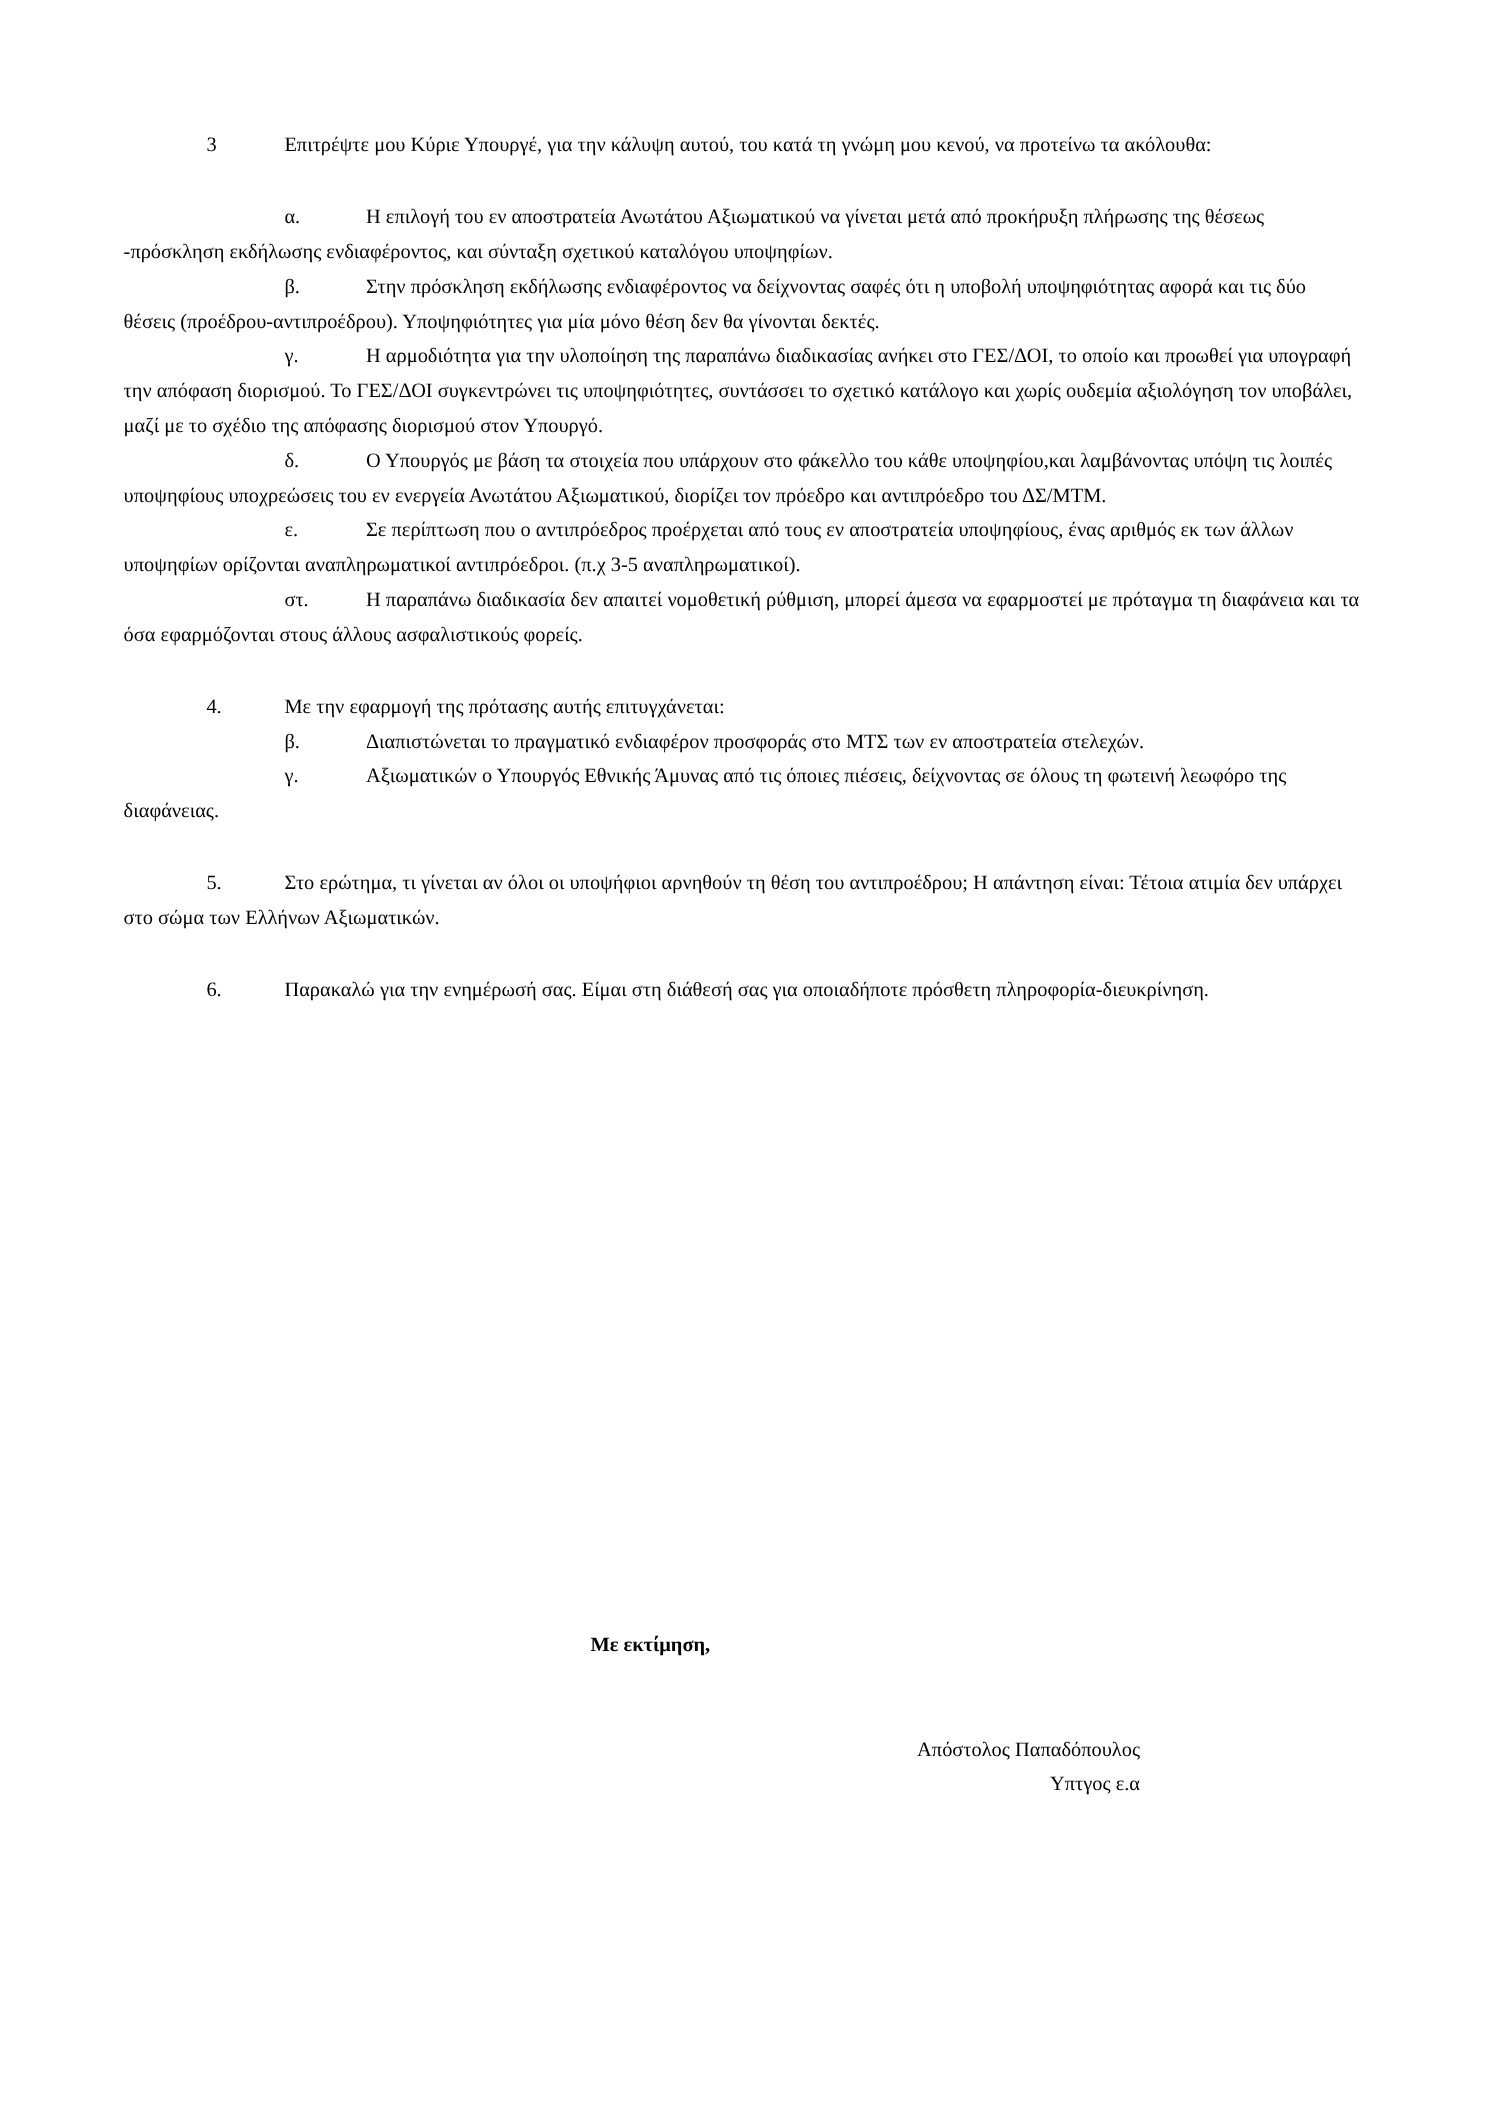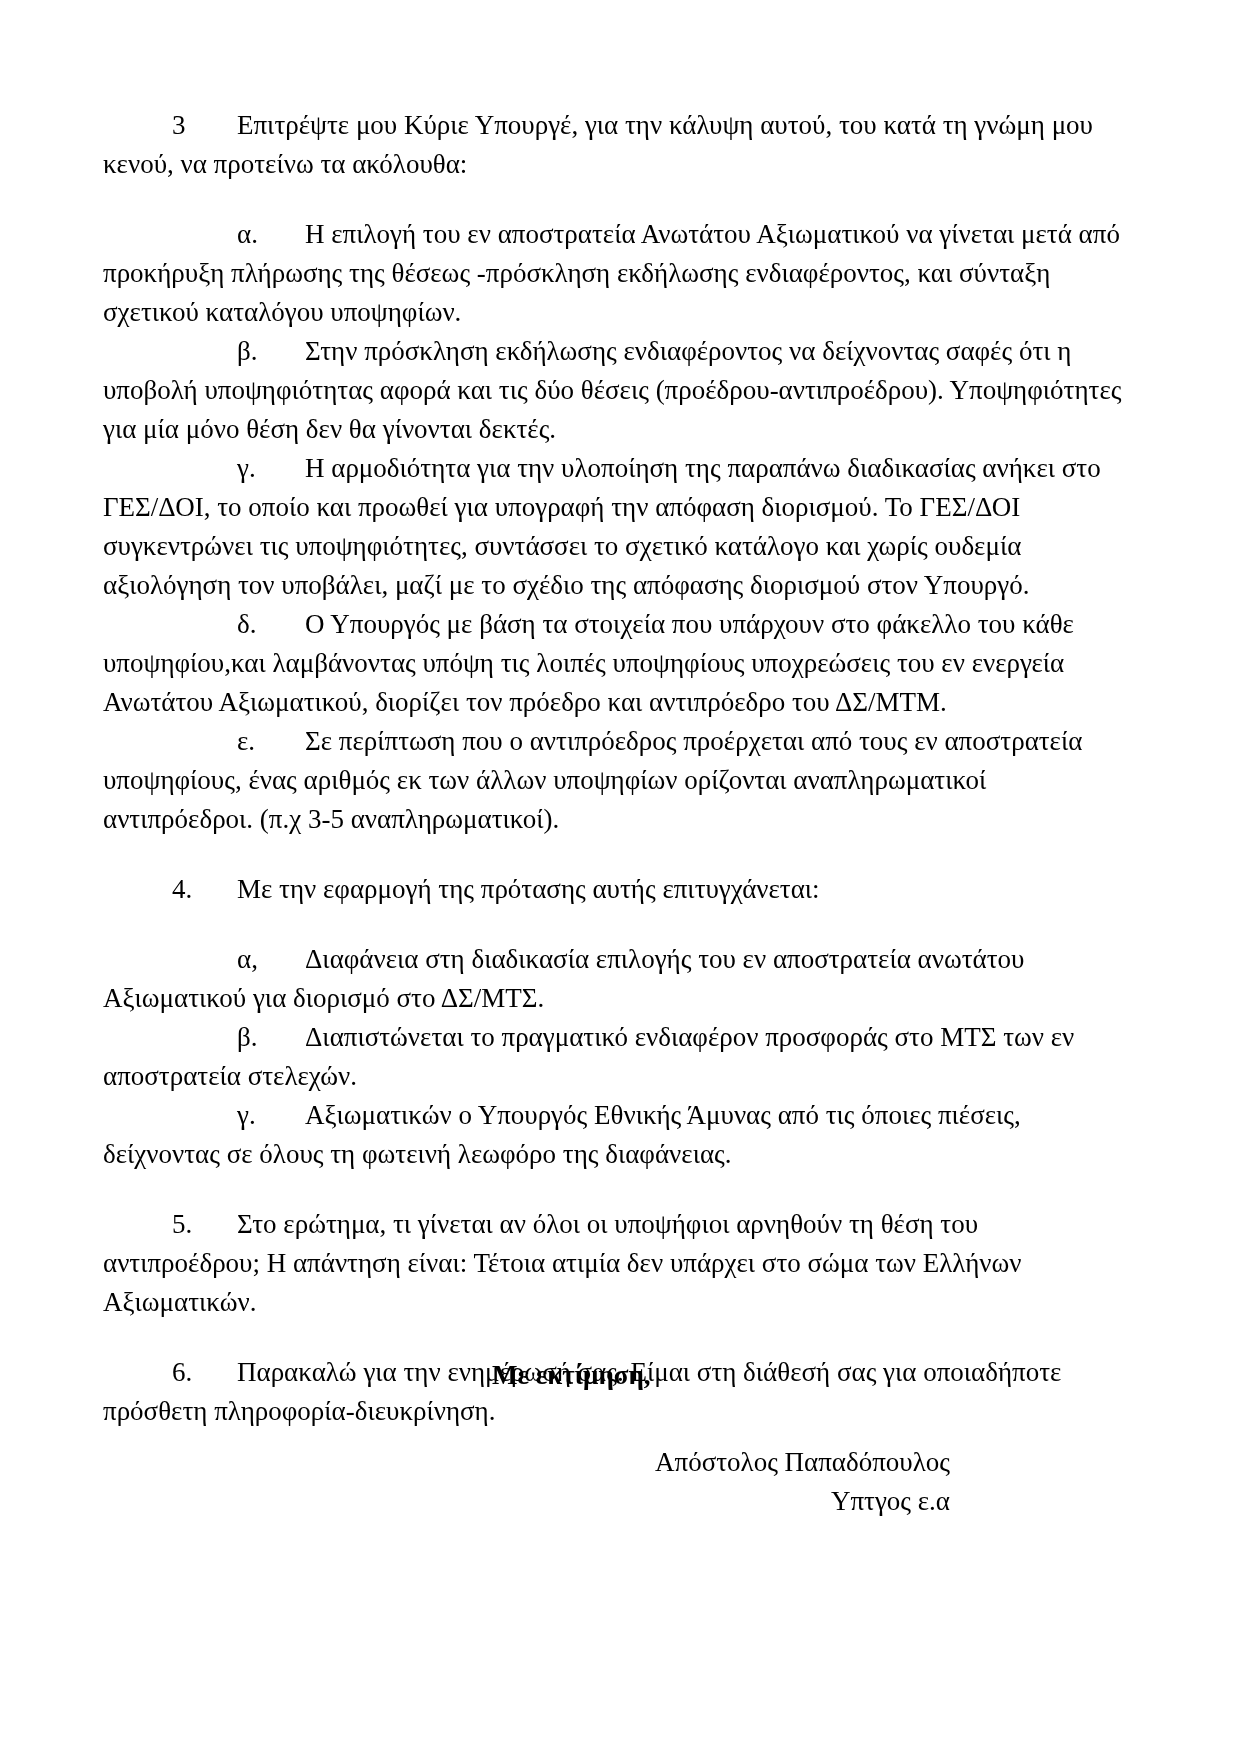--- a/index.html
+++ b/index.html
@@ -7,22 +7,22 @@
     padding: 0;
     background: #ffffff;
   }
   .page {
     position: relative;
     width: 1240px;
     height: 1755px;
     background: #ffffff;
     color: #000000;
     font-family: "Liberation Serif", "DejaVu Serif", serif;
-    font-size: 27px;
-    line-height: 39px;
+    font-size: 17px;
+    line-height: 29px;
     overflow: hidden;
   }
   .content {
     position: absolute;
     left: 103px;
     top: 106px;
     width: 1032px;
   }
   p.para {
     margin: 0;
@@ -58,22 +58,22 @@
 <body>
 
 <div class="page">
   <div class="content" id="paragraphs">
       <p class="para l1"><span class="marker">3</span><span>Επιτρέψτε μου Κύριε Υπουργέ, για την κάλυψη αυτού, του κατά τη γνώμη μου κενού, να προτείνω τα ακόλουθα:</span></p>
       <p class="para l2 gap"><span class="marker">α.</span><span>Η επιλογή του εν αποστρατεία Ανωτάτου Αξιωματικού να γίνεται μετά από προκήρυξη πλήρωσης της θέσεως -πρόσκληση εκδήλωσης ενδιαφέροντος, και σύνταξη σχετικού καταλόγου υποψηφίων.</span></p>
       <p class="para l2"><span class="marker">β.</span><span>Στην πρόσκληση εκδήλωσης ενδιαφέροντος να δείχνοντας σαφές ότι η υποβολή υποψηφιότητας αφορά και τις δύο θέσεις (προέδρου-αντιπροέδρου). Υποψηφιότητες για μία μόνο θέση δεν θα γίνονται δεκτές.</span></p>
       <p class="para l2"><span class="marker">γ.</span><span>Η αρμοδιότητα για την υλοποίηση της παραπάνω διαδικασίας ανήκει στο ΓΕΣ/ΔΟΙ, το οποίο και προωθεί για υπογραφή την απόφαση διορισμού. Το ΓΕΣ/ΔΟΙ συγκεντρώνει τις υποψηφιότητες, συντάσσει το σχετικό κατάλογο και χωρίς ουδεμία αξιολόγηση τον υποβάλει, μαζί με το σχέδιο της απόφασης διορισμού στον Υπουργό.</span></p>
       <p class="para l2"><span class="marker">δ.</span><span>Ο Υπουργός με βάση τα στοιχεία που υπάρχουν στο φάκελλο του κάθε υποψηφίου,και λαμβάνοντας υπόψη τις λοιπές υποψηφίους υποχρεώσεις του εν ενεργεία Ανωτάτου Αξιωματικού, διορίζει τον πρόεδρο και αντιπρόεδρο του ΔΣ/ΜΤΜ.</span></p>
       <p class="para l2"><span class="marker">ε.</span><span>Σε περίπτωση που ο αντιπρόεδρος προέρχεται από τους εν αποστρατεία υποψηφίους, ένας αριθμός εκ των άλλων υποψηφίων ορίζονται αναπληρωματικοί αντιπρόεδροι. (π.χ 3-5 αναπληρωματικοί).</span></p>
+      <p class="para l2"><span class="marker">στ.</span><span>Η παραπάνω διαδικασία δεν απαιτεί νομοθετική ρύθμιση, μπορεί άμεσα να εφαρμοστεί με πρόταγμα τη διαφάνεια και τα όσα εφαρμόζονται στους άλλους ασφαλιστικούς φορείς.</span></p>
       <p class="para l1 gap"><span class="marker">4.</span><span>Με την εφαρμογή της πρότασης αυτής επιτυγχάνεται:</span></p>
-      <p class="para l2 gap"><span class="marker">α,</span><span>Διαφάνεια στη διαδικασία επιλογής του εν αποστρατεία ανωτάτου Αξιωματικού για διορισμό στο ΔΣ/ΜΤΣ.</span></p>
       <p class="para l2"><span class="marker">β.</span><span>Διαπιστώνεται το πραγματικό ενδιαφέρον προσφοράς στο ΜΤΣ των εν αποστρατεία στελεχών.</span></p>
       <p class="para l2"><span class="marker">γ.</span><span>Αξιωματικών ο Υπουργός Εθνικής Άμυνας από τις όποιες πιέσεις, δείχνοντας σε όλους τη φωτεινή λεωφόρο της διαφάνειας.</span></p>
       <p class="para l1 gap"><span class="marker">5.</span><span>Στο ερώτημα, τι γίνεται αν όλοι οι υποψήφιοι αρνηθούν τη θέση του αντιπροέδρου; Η απάντηση είναι: Τέτοια ατιμία δεν υπάρχει στο σώμα των Ελλήνων Αξιωματικών.</span></p>
       <p class="para l1 gap"><span class="marker">6.</span><span>Παρακαλώ για την ενημέρωσή σας. Είμαι στη διάθεσή σας για οποιαδήποτε πρόσθετη πληροφορία-διευκρίνηση.</span></p>
     </div>
 
   <div class="closing">Με εκτίμηση,</div>
 
   <div class="signature">
     <div>Απόστολος Παπαδόπουλος</div>

